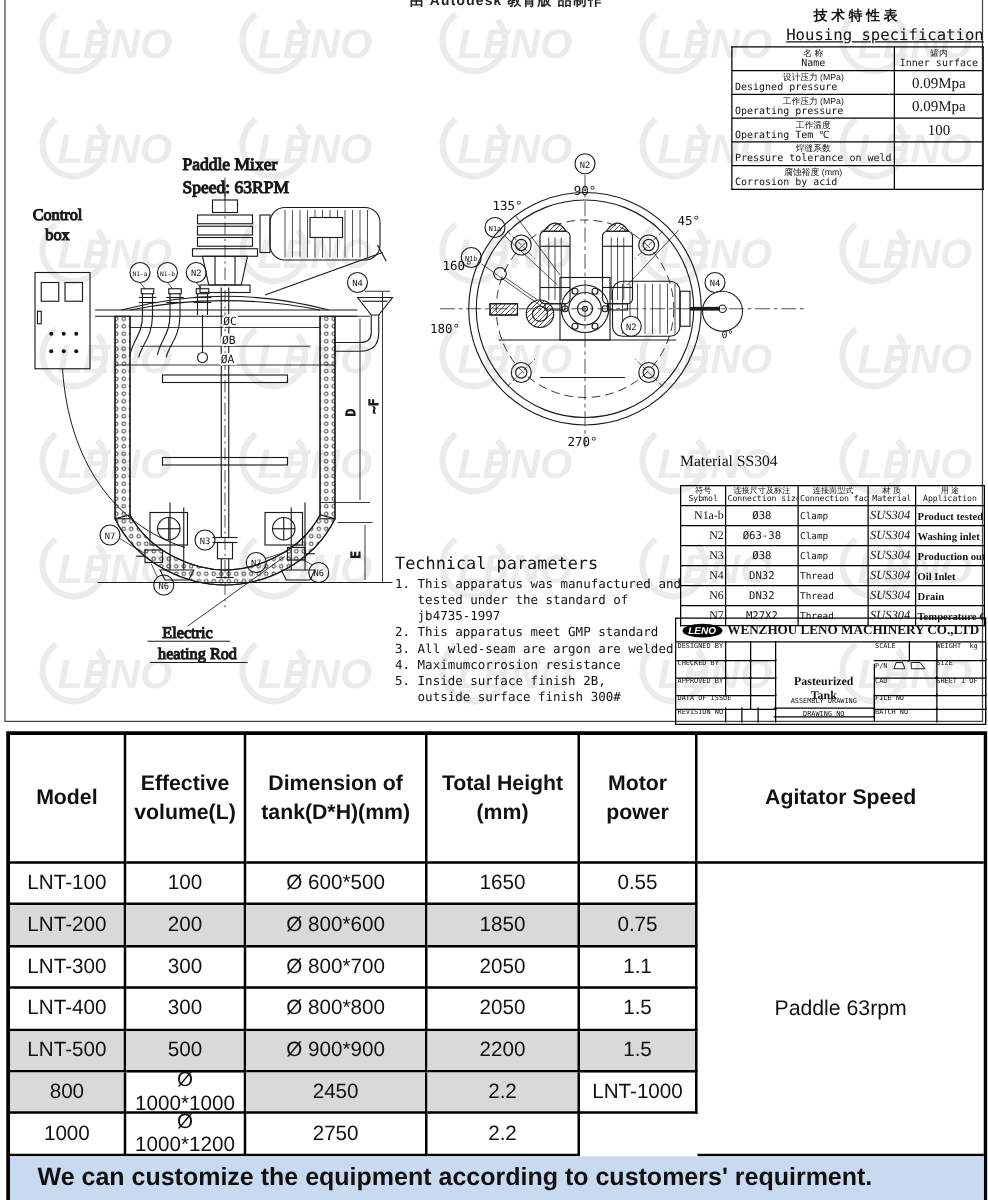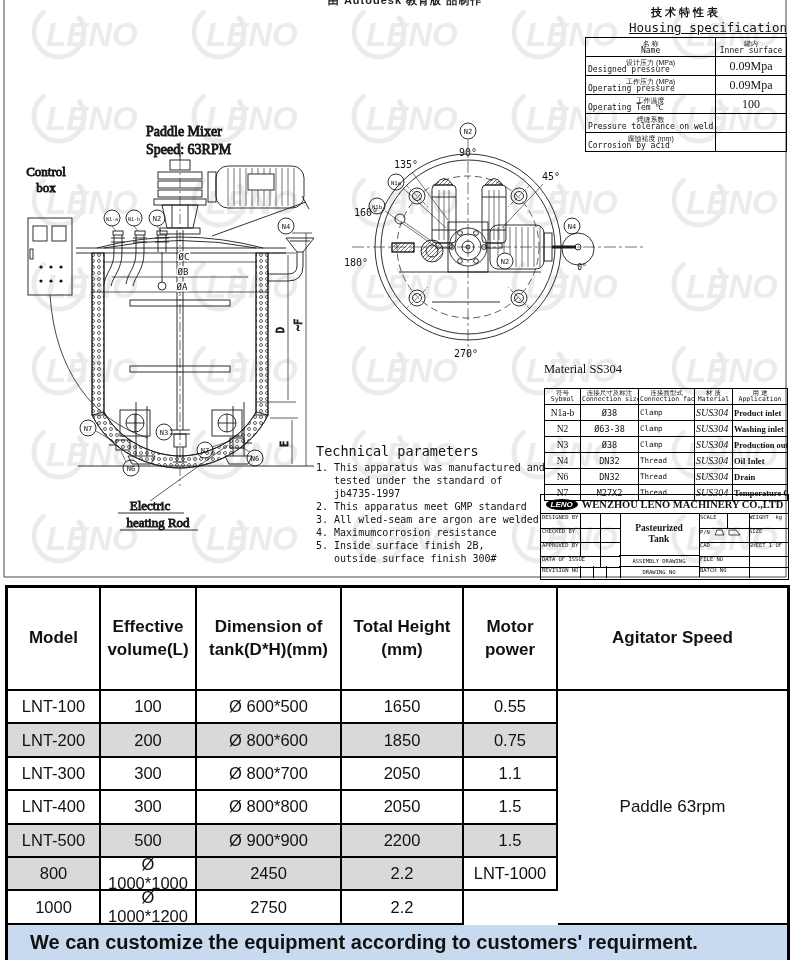--- a/index.html
+++ b/index.html
@@ -29,21 +29,21 @@
   
   #ptable{left:544px;top:356px;width:244px;}
   .pt-head{display:flex;justify-content:space-between;align-items:flex-start;margin-bottom:2px;}
   .pt-t1{font-size:12px;font-family:"DejaVu Sans Mono",monospace;}
   .pt-t2{font-size:10px;font-weight:bold;letter-spacing:4px;margin-left:8px;}
   .pt-material{font-family:"Liberation Serif",serif;font-size:12.5px;margin-top:6px;}
   #ptable table{border-collapse:collapse;width:100%;table-layout:fixed;margin-top:11px;}
   #ptable td{border:1px solid #000;padding:0 1px;height:15px;overflow:hidden;white-space:nowrap;}
   .pc-zh{font-size:6.5px;text-align:center;line-height:6.5px;}
   .pc-en{font-size:6.5px;font-family:"DejaVu Sans Mono",monospace;text-align:center;line-height:7px;}
-  .pc-sym{font-family:"Liberation Serif",serif;font-size:9.5px;text-align:center;}
+  .pc-sym{font-family:"Liberation Serif",serif;font-size:9.5px;text-align:right;}
   .pc-size{font-size:8.5px;font-family:"DejaVu Sans Mono",monospace;text-align:center;}
   .pc-face{font-size:7.5px;font-family:"DejaVu Sans Mono",monospace;}
   .pc-mat{font-size:10px;font-family:"Liberation Serif",serif;font-style:italic;}
   .pc-app{font-size:8.5px;font-family:"Liberation Serif",serif;font-weight:bold;}
   
   #tparams{left:316px;top:443px;width:235px;font-family:"DejaVu Sans Mono",monospace;}
   .tp-title{font-size:13.5px;margin-bottom:2px;}
   .tp-line{font-size:10px;line-height:13px;white-space:pre;}
   
   #tblock{left:540px;top:494px;width:247px;height:84px;border:1px solid #000;background:transparent;}
@@ -616,21 +616,21 @@
           <td>
                 <div class="pc-zh">用  途</div>
                 <div class="pc-en">Application</div>
               </td>
         </tr>
         <tr>
           <td class="pc-sym">N1a-b</td>
               <td class="pc-size">Ø38</td>
           <td class="pc-face">Clamp</td>
               <td class="pc-mat">SUS304</td>
-          <td class="pc-app">Product inlet</td>
+          <td class="pc-app">Product tested</td>
         </tr>
         <tr>
           <td class="pc-sym">N2</td>
               <td class="pc-size">Ø63-38</td>
           <td class="pc-face">Clamp</td>
               <td class="pc-mat">SUS304</td>
           <td class="pc-app">Washing inlet</td>
         </tr>
         <tr>
           <td class="pc-sym">N3</td>
@@ -677,21 +677,21 @@
     </div>
 
     <div id="tblock" class="overlay">
       <div class="tb-head">
         <span class="tb-logo">LENO</span>
         <span class="tb-company">WENZHOU LENO MACHINERY CO.,LTD</span>
       </div>
       <div class="tc" style="left:0;top:18px;width:38px;height:14px;">DESIGNED BY</div>
       <div class="tc" style="left:38px;top:18px;width:20px;height:14px;"></div>
       <div class="tc" style="left:58px;top:18px;width:20px;height:14px;"></div>
-      <div class="tc center" style="left:78px;top:18px;width:80px;height:42px;">
+      <div class="tc center" style="left:78px;top:36px;width:80px;height:42px;">
         <div class="tb-product"><span>Pasteurized</span><br><span>Tank</span></div>
       </div>
       <div class="tc" style="left:158px;top:18px;width:27px;height:14px;">SCALE</div>
       <div class="tc" style="left:185px;top:18px;width:22px;height:14px;"></div>
       <div class="tc" style="left:207px;top:18px;width:39px;height:14px;"><span>WEIGHT</span>&nbsp;&nbsp;<span>kg</span></div>
       <div class="tc" style="left:0;top:32px;width:38px;height:14px;">CHECKED BY</div>
       <div class="tc" style="left:38px;top:32px;width:20px;height:14px;"></div>
       <div class="tc" style="left:58px;top:32px;width:20px;height:14px;"></div>
       <div class="tc" style="left:158px;top:32px;width:49px;height:14px;">
         <span>P/N</span>

